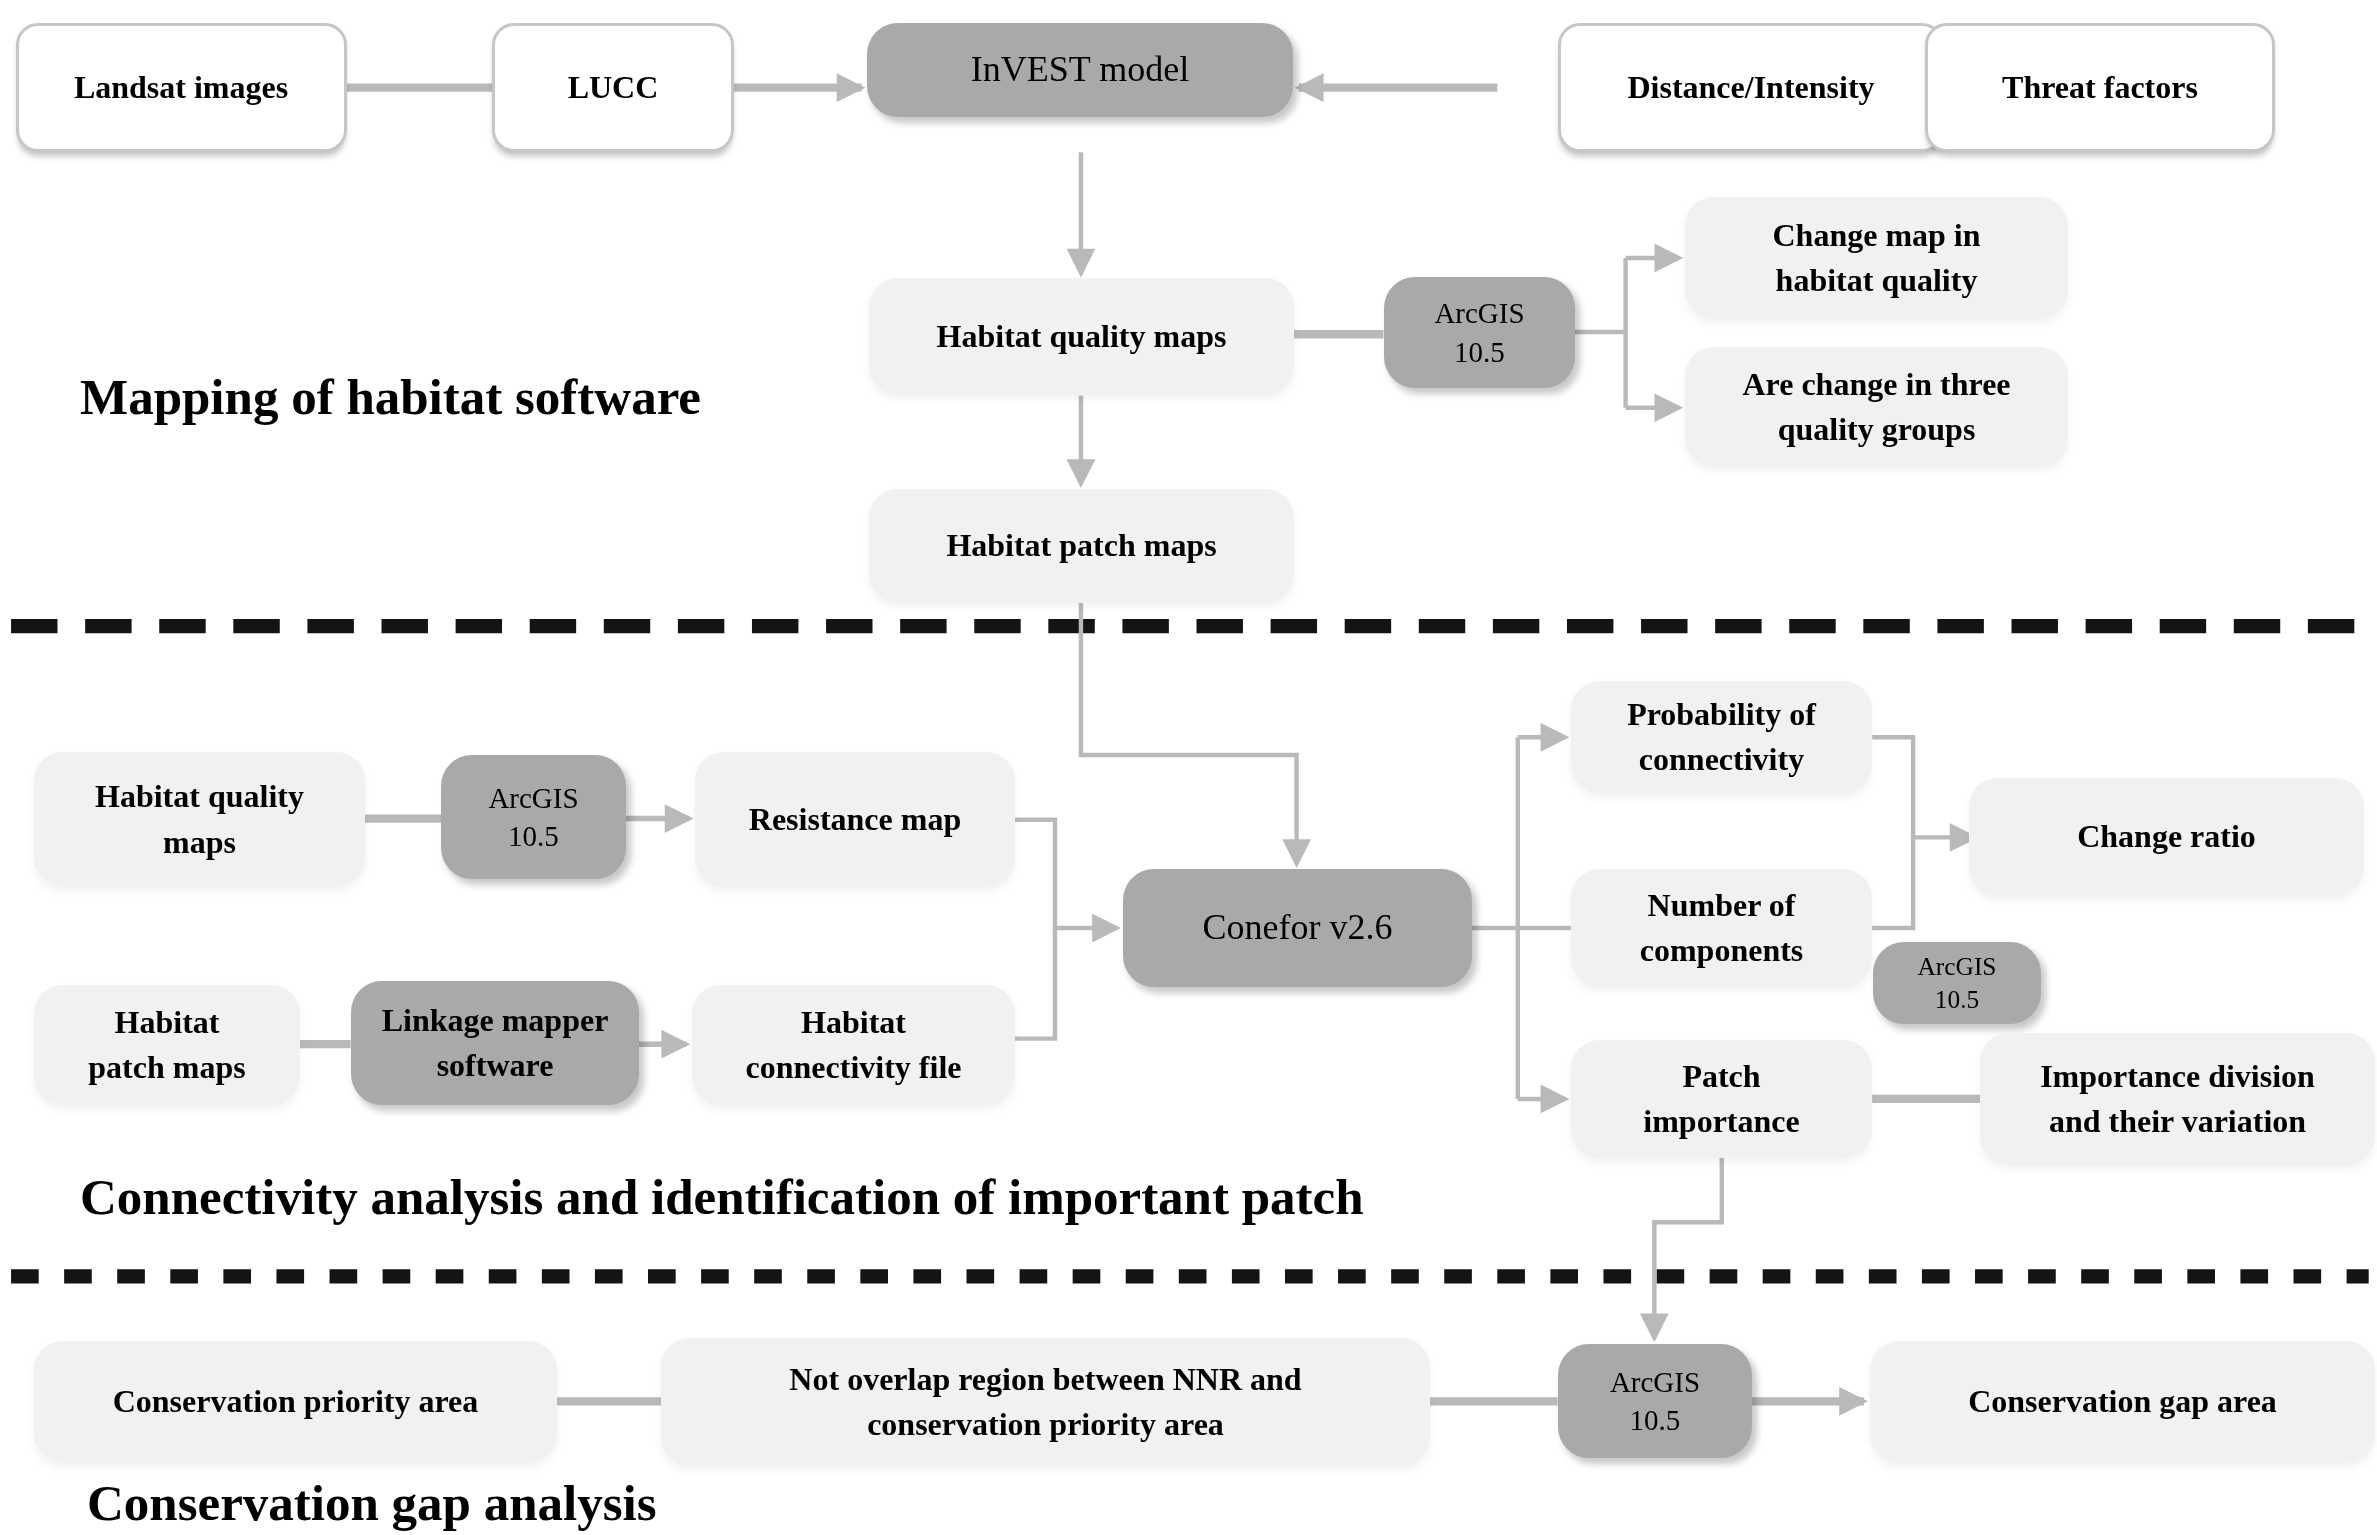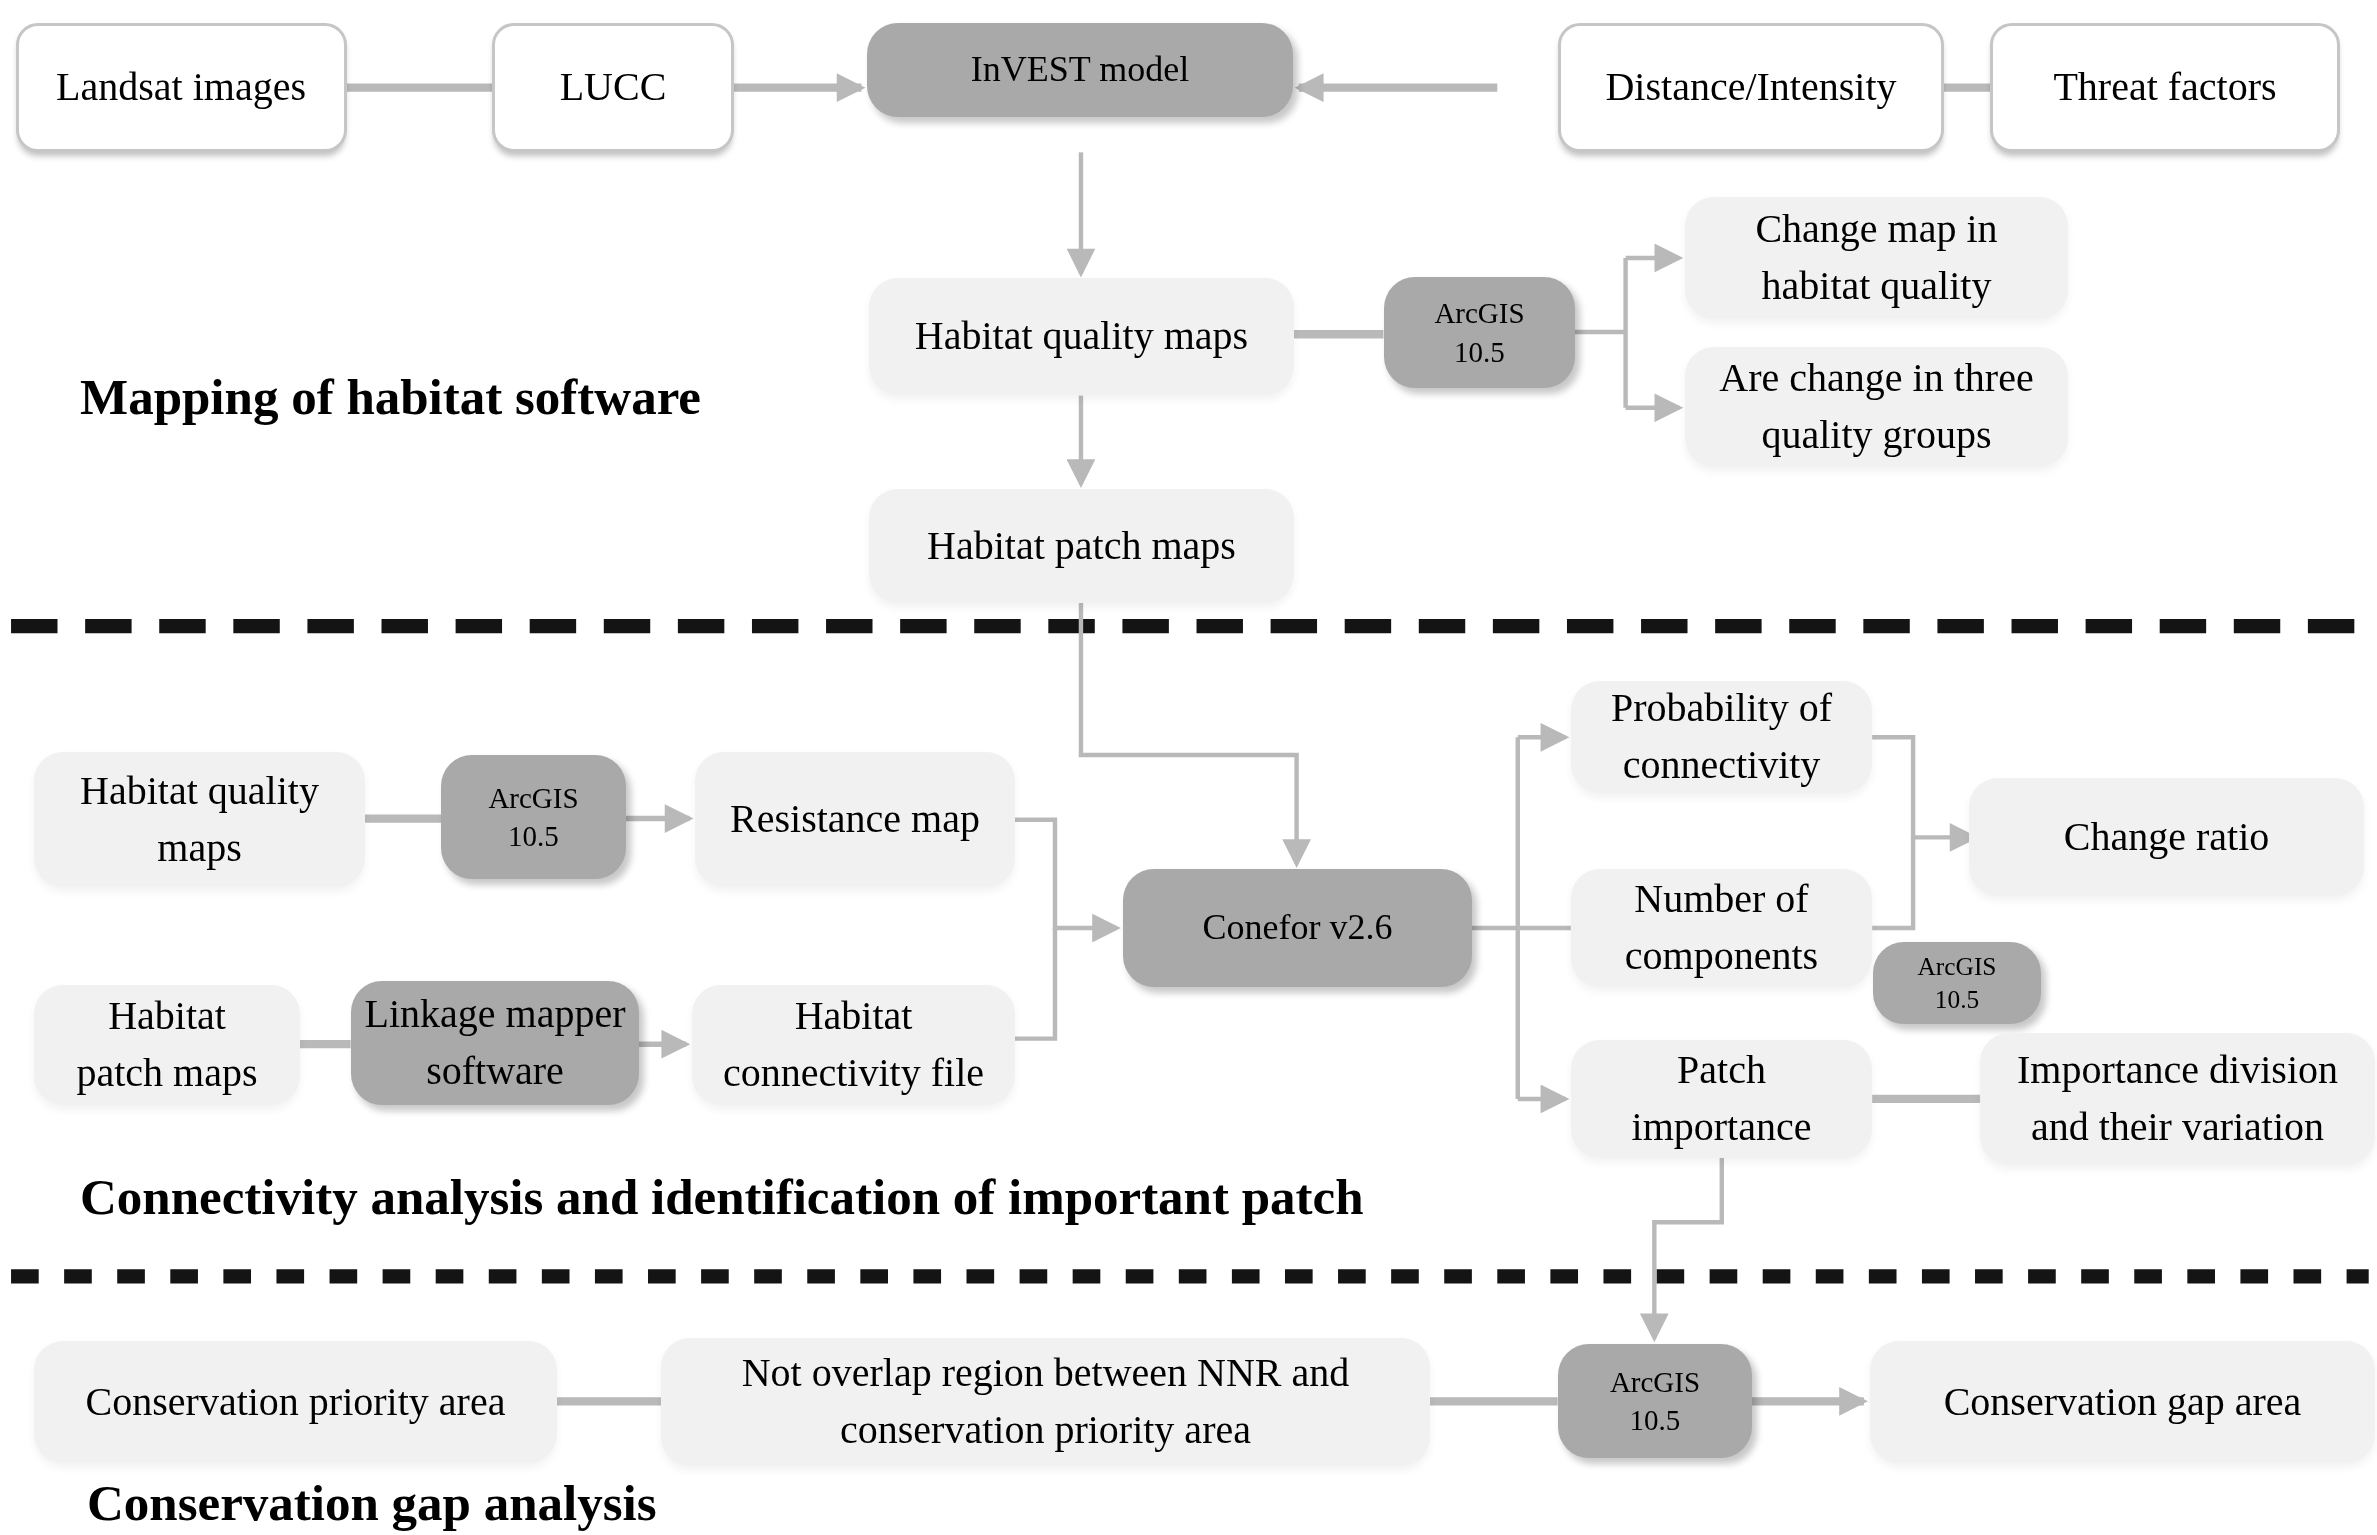--- a/index.html
+++ b/index.html
@@ -27,21 +27,21 @@
   .d1{stroke-width:26;stroke-dasharray:84 50;}
   .d2{stroke-width:26;stroke-dasharray:50 46;}
   .node{
     position:absolute;display:flex;align-items:center;justify-content:center;
     text-align:center;box-sizing:border-box;color:var(--text);
   }
   .lbl{white-space:pre-line;line-height:1.42;display:block;padding:0 10px;}
   .light{background:var(--box-light);border-radius:29px;box-shadow:0 4.4px 8.8px rgba(0,0,0,.05);}
   .white{background:var(--box-white);border:3.3px solid var(--box-white-border);border-radius:22px;box-shadow:0 5.5px 6.6px -2.2px rgba(0,0,0,.25);}
   .dark{background:var(--box-dark);border-radius:31px;box-shadow:4.4px 5.5px 7.7px rgba(0,0,0,.22);}
-  .fs-std{font-size:40px;}
+  .fs-std{font-size:32px;font-weight:bold;}
   .fs-big{font-size:36px;}
   .fs-arc{font-size:29px;}  .fs-arc .lbl{line-height:1.32;}
   .fs-arc-sm{font-size:25.4px;} .fs-arc-sm .lbl{line-height:1.28;}
   .section-title{
     position:absolute;margin:0;font-weight:700;font-size:51px;
     color:var(--text);white-space:nowrap;line-height:1;
   }
 </style>
 </head>
 <body>
@@ -98,21 +98,21 @@
     </div>
   <div class="node white fs-std" style="left:492px;top:23px;width:242px;height:129px">
       <span class="lbl">LUCC</span>
     </div>
   <div class="node dark fs-big" style="left:867px;top:23px;width:426px;height:94px">
       <span class="lbl">InVEST model</span>
     </div>
   <div class="node white fs-std" style="left:1558px;top:23px;width:386px;height:129px">
       <span class="lbl">Distance/Intensity</span>
     </div>
-  <div class="node white fs-std" style="left:1990px;top:23px;width:350px;height:129px">
+  <div class="node white fs-std" style="left:1925px;top:23px;width:350px;height:129px">
       <span class="lbl">Threat factors</span>
     </div>
 
   <div class="node light fs-std" style="left:869px;top:278px;width:425px;height:117px">
       <span class="lbl">Habitat quality maps</span>
     </div>
   <div class="node dark fs-arc" style="left:1384px;top:277px;width:191px;height:111px">
       <span class="lbl">ArcGIS
 10.5</span>
     </div>

